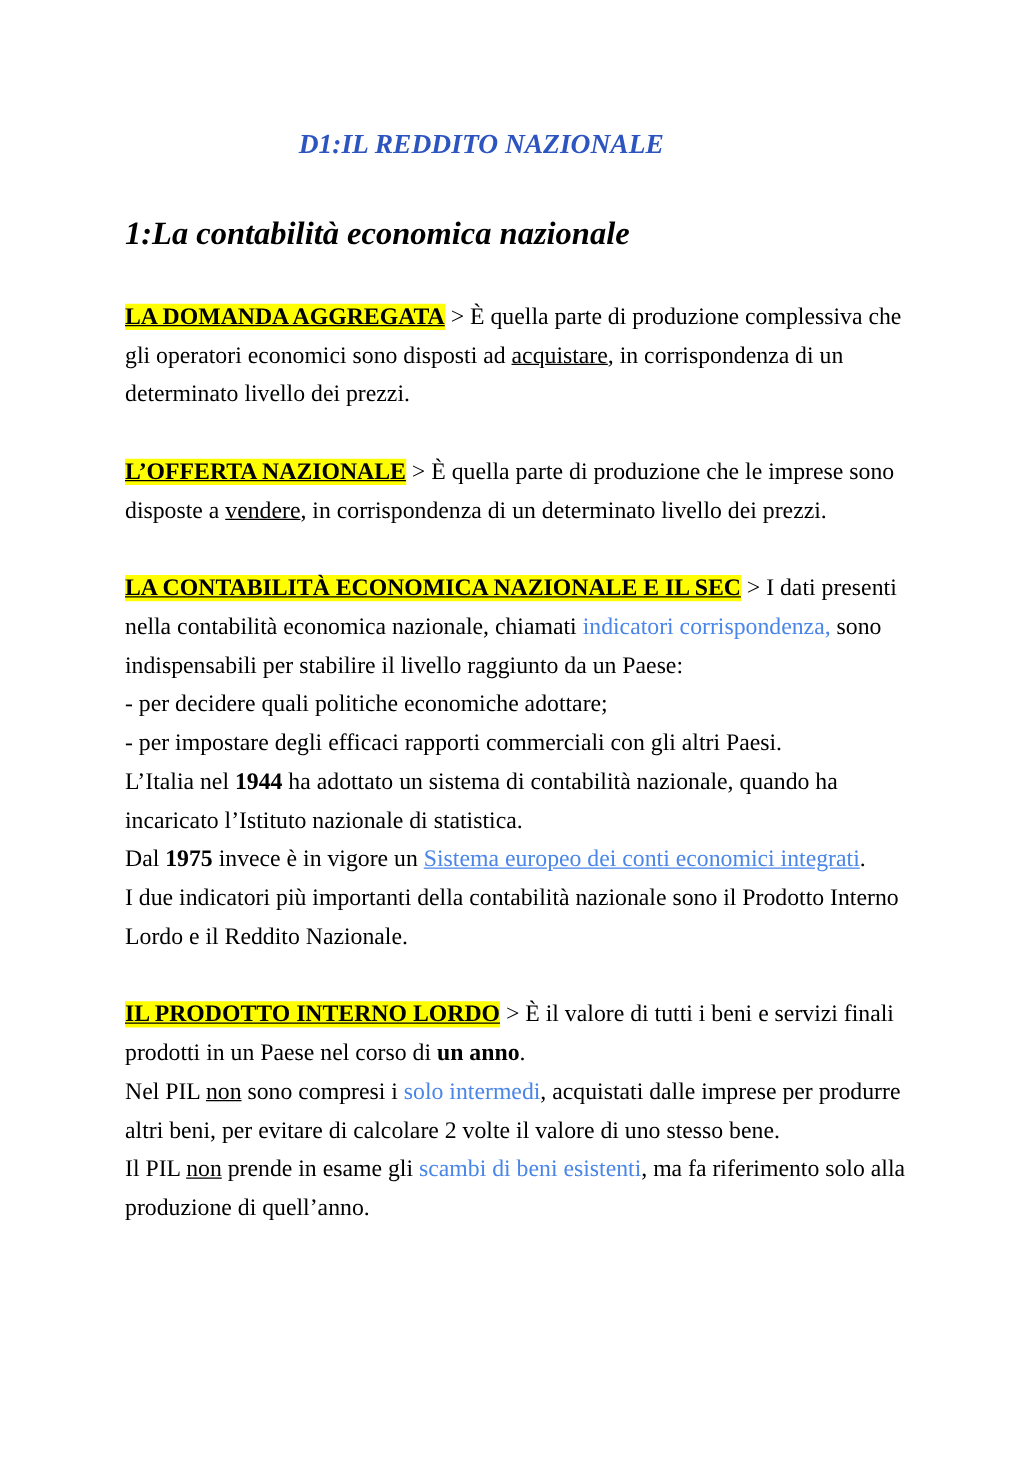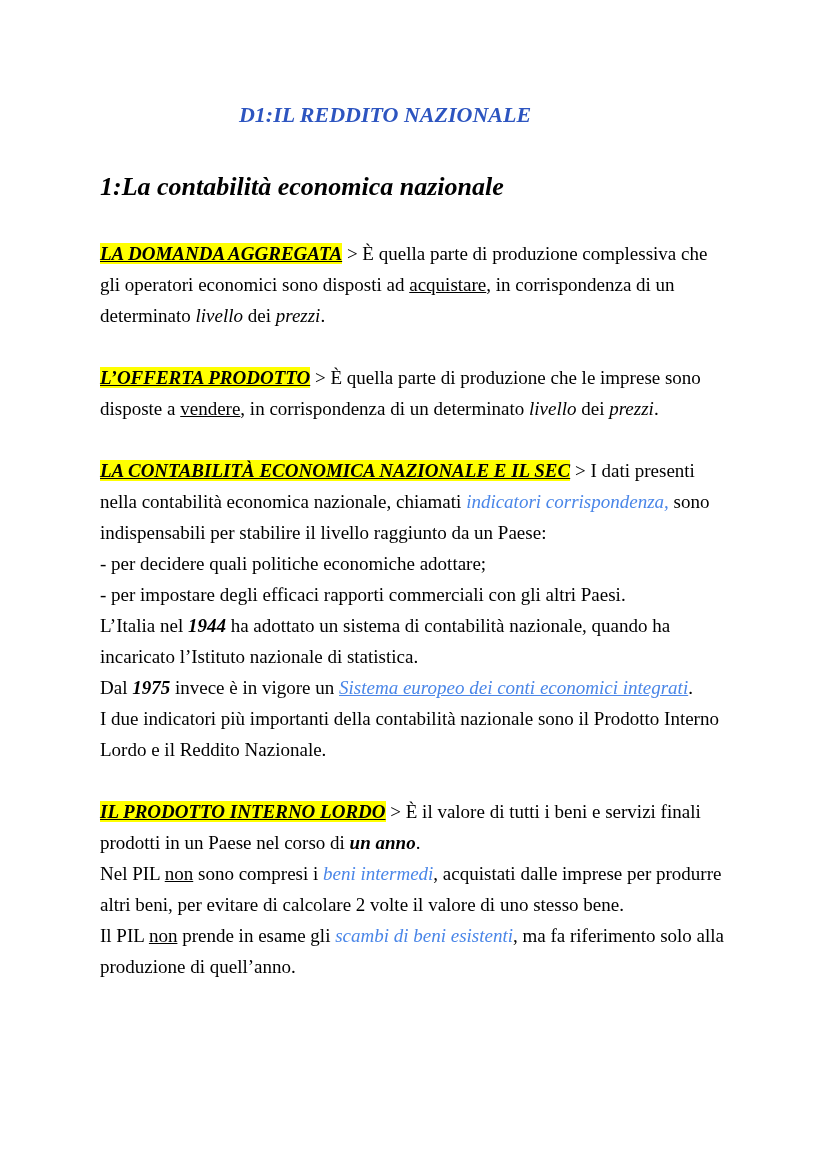--- a/index.html
+++ b/index.html
@@ -30,37 +30,37 @@
     color: #000000;
     margin: 26px 0 36px 0;
   }
   .para {
     font-size: 19px;
     line-height: 31px;
     white-space: pre-wrap;
     margin: 0 0 31px 0;
   }
   .s-bold      { font-weight: bold; }
-  .s-italic    { font-style: italic; }
+  .s-italic    { }
   .s-underline { text-decoration: underline; }
   .s-highlight { background: var(--highlight, #ffff00); }
   .s-blue      { color: var(--link-blue, #4a86e8); }
 </style>
 </head>
 <body>
 
 <div class="page">
   <h1 class="doc-title">D1:IL REDDITO NAZIONALE</h1>
   <div id="doc-body">
       <h2 class="section-heading">1:La contabilità economica nazionale</h2>
       <p class="para"><span class="s-highlight s-bold s-italic s-underline">LA DOMANDA AGGREGATA</span><span> &gt; È quella parte di produzione complessiva che gli operatori economici sono disposti ad </span><span class="s-underline">acquistare</span><span>, in corrispondenza di un determinato </span><span class="s-italic">livello</span><span> dei </span><span class="s-italic">prezzi</span><span>.</span></p>
-      <p class="para"><span class="s-highlight s-bold s-italic s-underline">L’OFFERTA PRODOTTO</span><span> &gt; È quella parte di produzione che le imprese sono disposte a </span><span class="s-underline">vendere</span><span>, in corrispondenza di un determinato </span><span class="s-italic">livello</span><span> dei </span><span class="s-italic">prezzi</span><span>.</span></p>
+      <p class="para"><span class="s-highlight s-bold s-italic s-underline">L’OFFERTA NAZIONALE</span><span> &gt; È quella parte di produzione che le imprese sono disposte a </span><span class="s-underline">vendere</span><span>, in corrispondenza di un determinato </span><span class="s-italic">livello</span><span> dei </span><span class="s-italic">prezzi</span><span>.</span></p>
       <p class="para"><span class="s-highlight s-bold s-italic s-underline">LA CONTABILITÀ ECONOMICA NAZIONALE E IL SEC</span><span> &gt; I dati presenti nella contabilità economica nazionale, chiamati </span><span class="s-blue s-italic">indicatori corrispondenza,</span><span> sono indispensabili per stabilire il livello raggiunto da un Paese:
 - per decidere quali politiche economiche adottare;
 - per impostare degli efficaci rapporti commerciali con gli altri Paesi.
 L’Italia nel </span><span class="s-bold s-italic">1944</span><span> ha adottato un sistema di contabilità nazionale, quando ha incaricato l’Istituto nazionale di statistica.
 Dal </span><span class="s-bold s-italic">1975</span><span> invece è in vigore un </span><span class="s-blue s-italic s-underline">Sistema europeo dei conti economici integrati</span><span>.
 I due indicatori più importanti della contabilità nazionale sono il Prodotto Interno Lordo e il Reddito Nazionale.</span></p>
       <p class="para"><span class="s-highlight s-bold s-italic s-underline">IL PRODOTTO INTERNO LORDO</span><span> &gt; È il valore di tutti i beni e servizi finali prodotti in un Paese nel corso di </span><span class="s-bold s-italic">un anno</span><span>.
-Nel PIL </span><span class="s-underline">non</span><span> sono compresi i </span><span class="s-blue s-italic">beni intermedi</span><span>, acquistati dalle imprese per produrre altri beni, per evitare di calcolare 2 volte il valore di uno stesso bene.
+Nel PIL </span><span class="s-underline">non</span><span> sono compresi i </span><span class="s-blue s-italic">solo intermedi</span><span>, acquistati dalle imprese per produrre altri beni, per evitare di calcolare 2 volte il valore di uno stesso bene.
 Il PIL </span><span class="s-underline">non</span><span> prende in esame gli </span><span class="s-blue s-italic">scambi di beni esistenti</span><span>, ma fa riferimento solo alla produzione di quell’anno.</span></p>
     </div>
 </div>
 
 </body></html>

